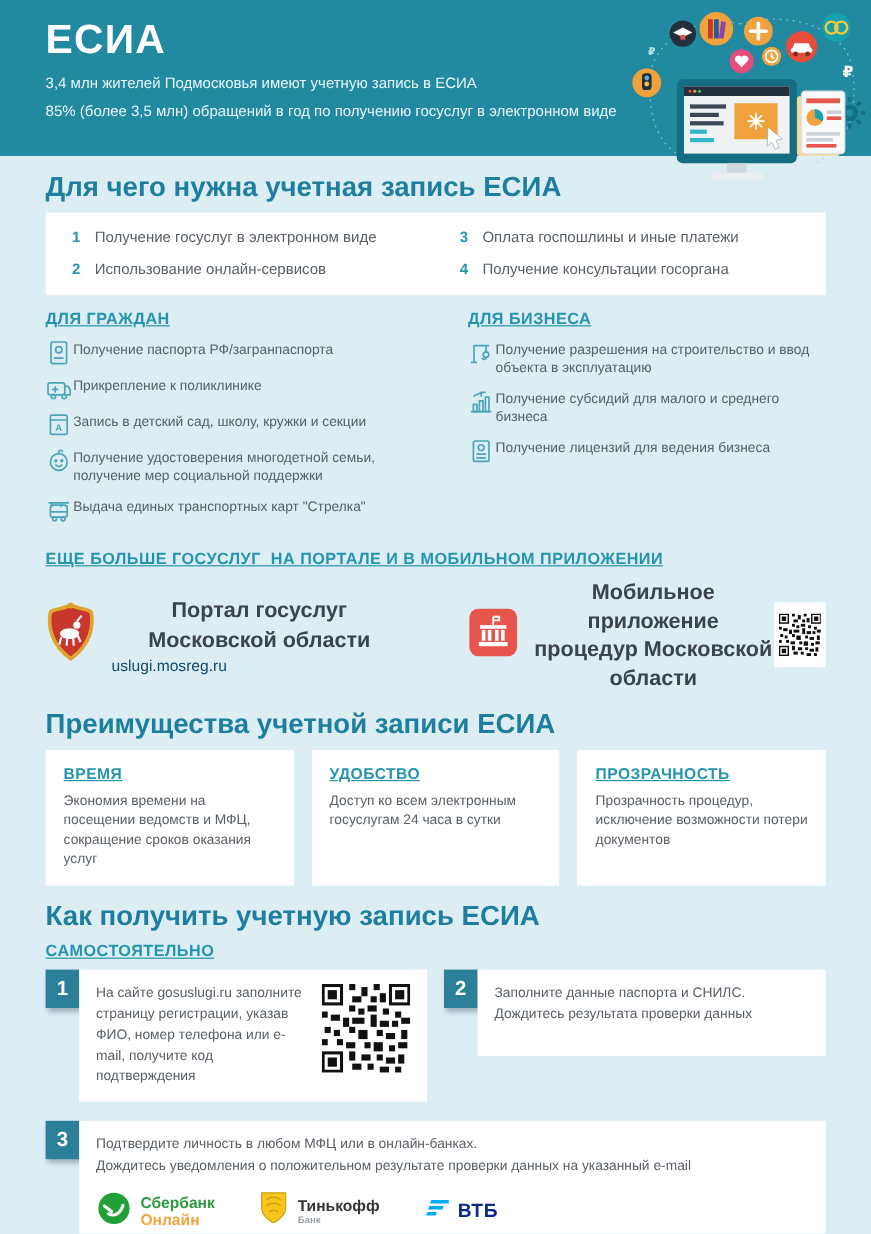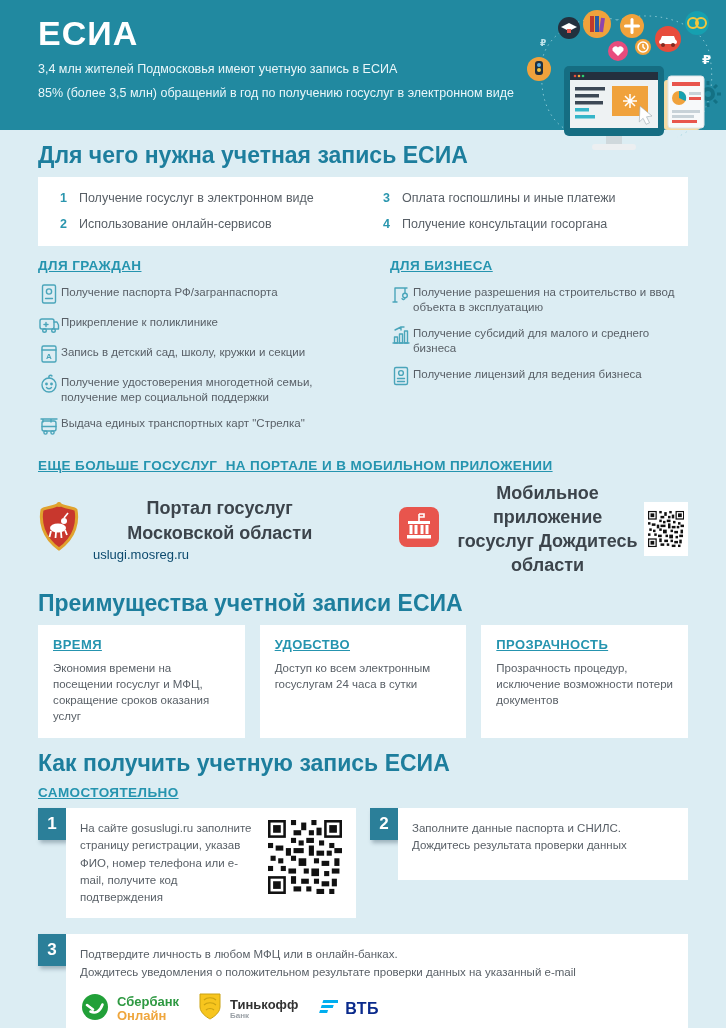--- a/index.html
+++ b/index.html
@@ -70,21 +70,21 @@
     font-size:17px; font-weight:bold;
     display:flex; align-items:center; justify-content:center;
     box-shadow:2px 3px 4px rgba(40,70,85,.35);
     flex:0 0 auto;
   }
   .step-card { flex:1; padding:12px 14px; font-size:11.5px; line-height:1.5; min-height:72px; }
   .step-card.with-qr { display:flex; gap:10px; }
   .step-card.with-qr .step-text { flex:1; }
   .qr-in-step { width:74px; height:74px; flex:0 0 auto; }
   .step3-row { margin-top:16px; }
-  .banks-row { display:flex; align-items:center; gap:18px; margin-top:11px; }
+  .banks-row { display:flex; align-items:center; gap:36px; margin-top:11px; }
   .bank { display:flex; align-items:center; gap:7px; }
   .bank-name { font-size:13px; font-weight:bold; line-height:1.1; }
   .sber-line1 { color:#2e9942; } .sber-line2 { color:#efa63d; }
   .tink-line1 { color:#333; } .tink-line2 { color:#9aa0a6; font-size:8px; font-weight:bold; }
   .vtb-label { color:#0a2a8c; font-size:16px; font-weight:bold; letter-spacing:.5px; }
   .pre { white-space:pre-wrap; }
 </style>
 </head>
 <body>
 
@@ -404,37 +404,37 @@
             <rect x="9" y="14" width="22" height="3" fill="#fff"></rect>
             <rect x="10.5" y="18" width="3" height="9" fill="#fff"></rect>
               <rect x="15.5" y="18" width="3" height="9" fill="#fff"></rect>
               <rect x="21.5" y="18" width="3" height="9" fill="#fff"></rect>
               <rect x="26.5" y="18" width="3" height="9" fill="#fff"></rect>
             <rect x="8" y="28" width="24" height="3.5" fill="#fff"></rect>
           </svg>
         </span>
         <span class="brand-text">
           <div class="b-title">Мобильное приложение</div>
-          <div class="b-title">госуслуг Дождитесь области</div>
+          <div class="b-title">процедур Московской области</div>
         </span>
       </div>
       <div class="qr-card">
         <svg viewBox="0 0 29 29">
             <use href="#qrsym"></use>
           </svg>
       </div>
     </div>
   </section>
 
   <section>
     <h2 class="section-title adv-title">Преимущества учетной записи ЕСИА</h2>
     <div class="adv-grid">
       <div class="card adv-card">
         <h3 class="sub-title">ВРЕМЯ</h3>
-        <p>Экономия времени на посещении госуслуг и МФЦ, сокращение сроков оказания услуг</p>
+        <p>Экономия времени на посещении ведомств и МФЦ, сокращение сроков оказания услуг</p>
       </div>
       <div class="card adv-card">
         <h3 class="sub-title">УДОБСТВО</h3>
         <p>Доступ ко всем электронным госуслугам 24 часа в сутки</p>
       </div>
       <div class="card adv-card">
         <h3 class="sub-title">ПРОЗРАЧНОСТЬ</h3>
         <p>Прозрачность процедур, исключение возможности потери документов</p>
       </div>
     </div>

